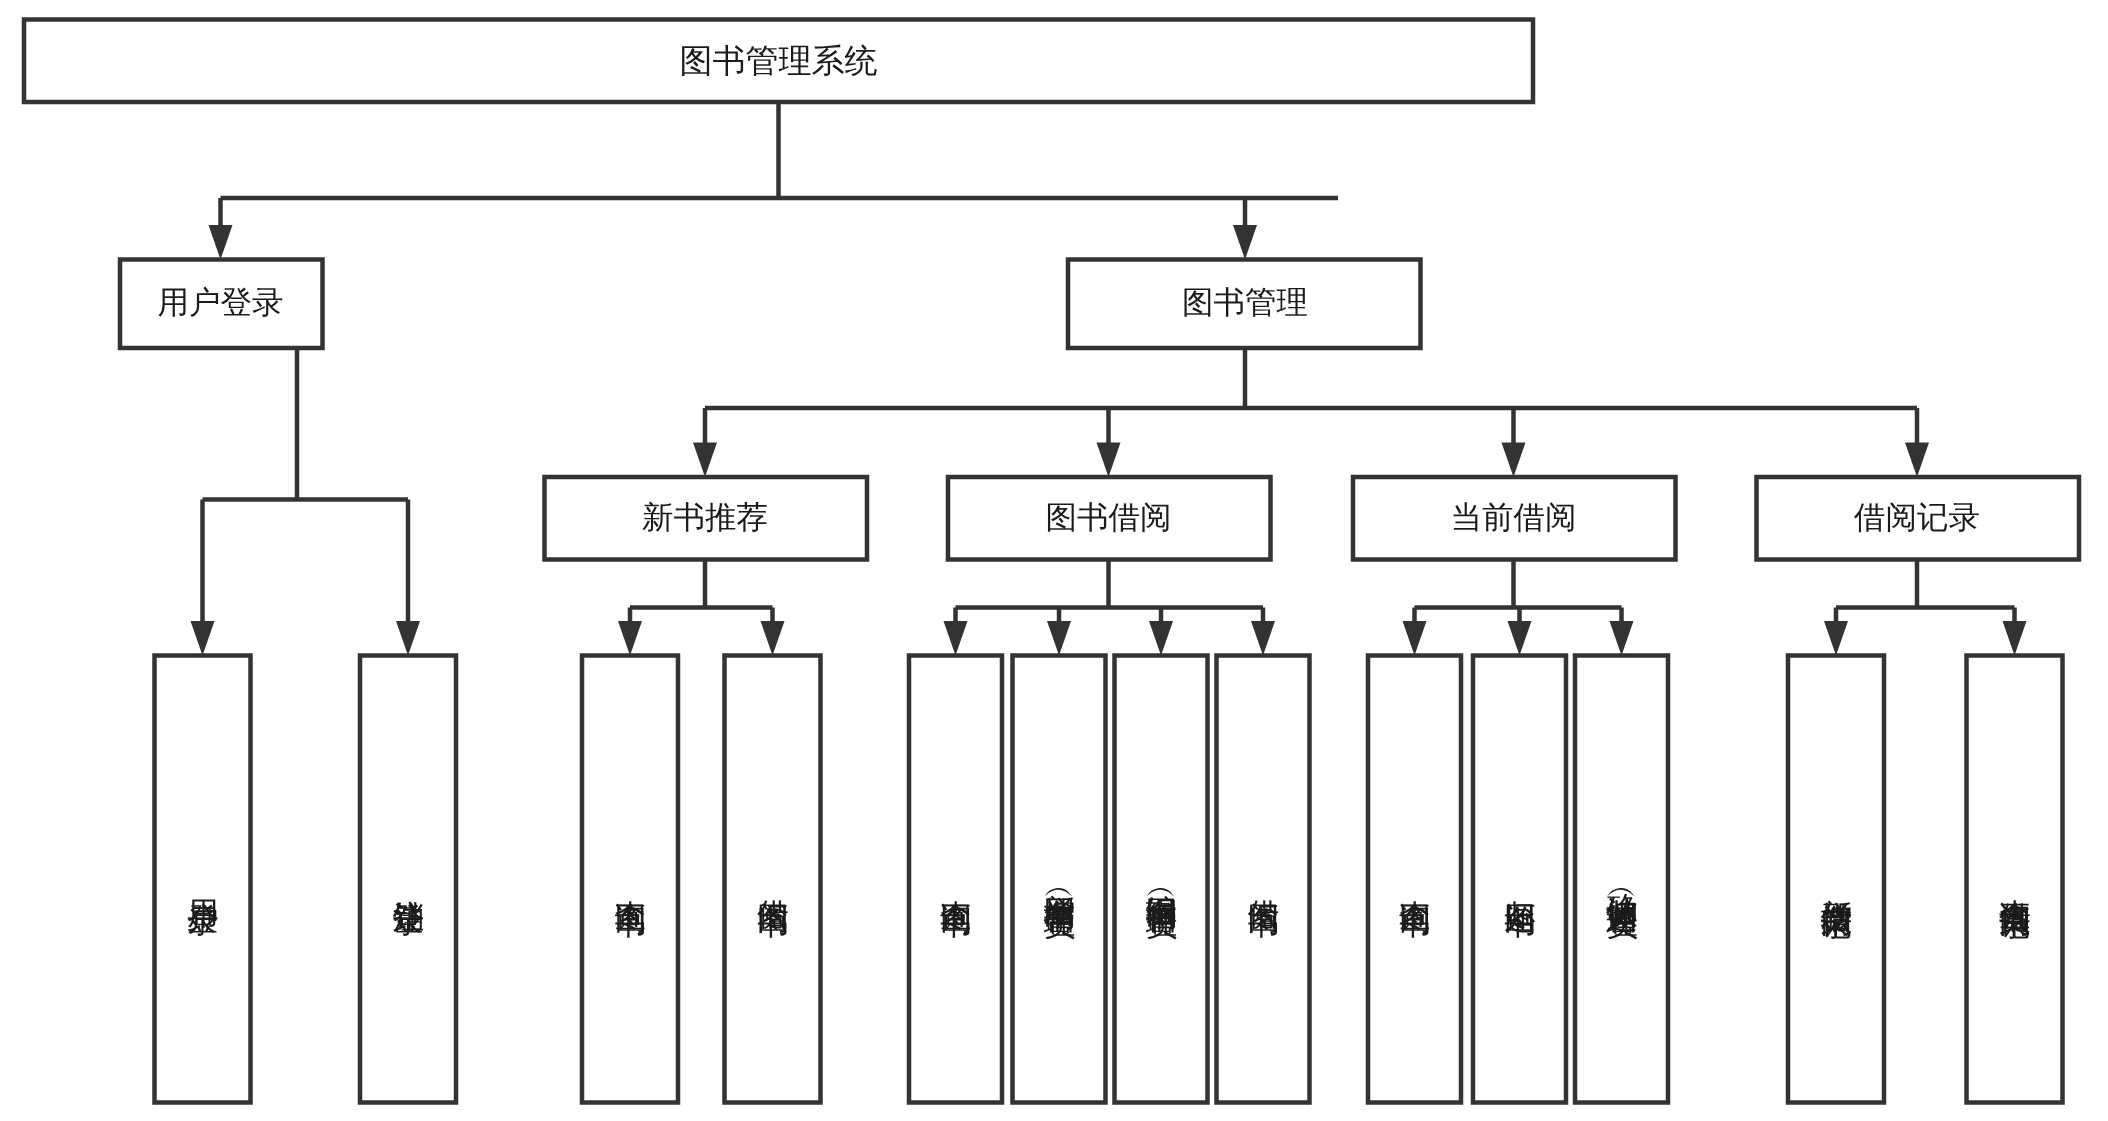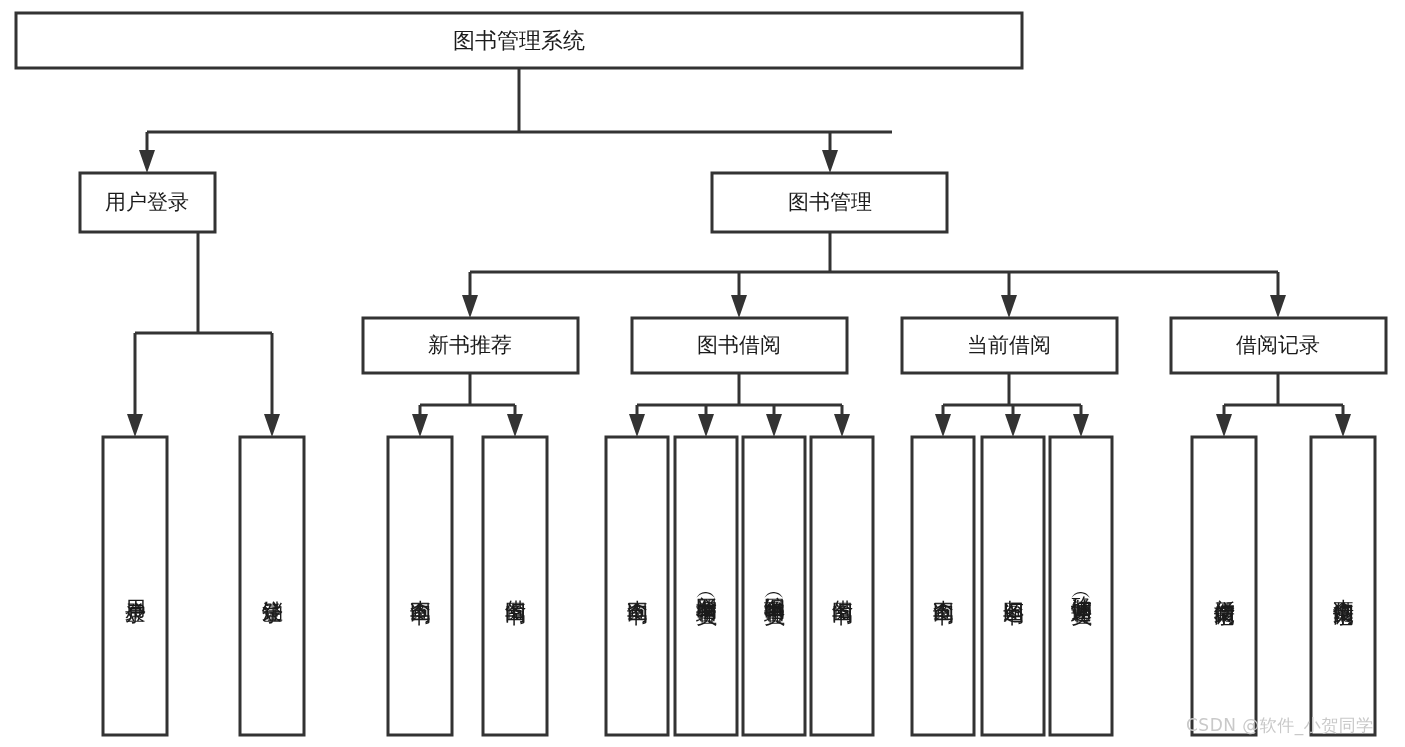--- a/index.html
+++ b/index.html
@@ -229,14 +229,13 @@
     <span class="leaf-label">确认归还（管理员）</span>
   </div>
 
   <div class="leaf-label-wrap" style="left:1192px; top:437px; width:64px; height:298px;">
     <span class="leaf-label">新增借阅记录</span>
   </div>
   <div class="leaf-label-wrap" style="left:1311px; top:437px; width:64px; height:298px;">
     <span class="leaf-label">查询借阅记录</span>
   </div>
 
-  <div class="watermark">CSDN @软件_小贺同学</div>
 </div>
 
 </body></html>

